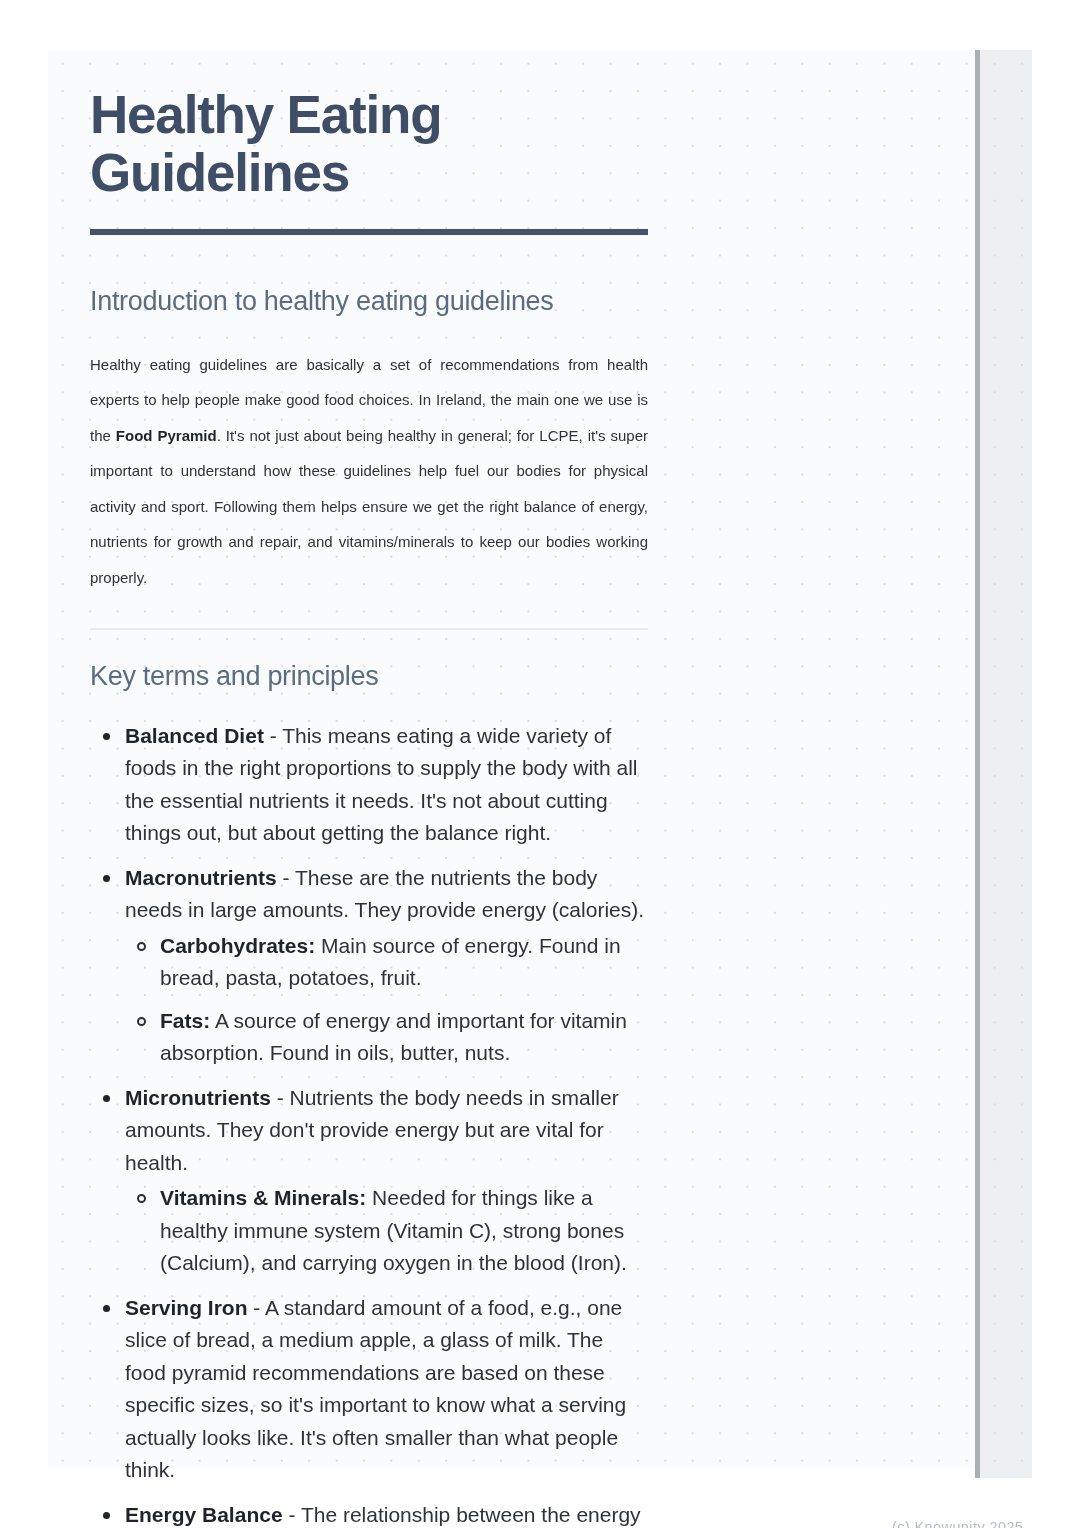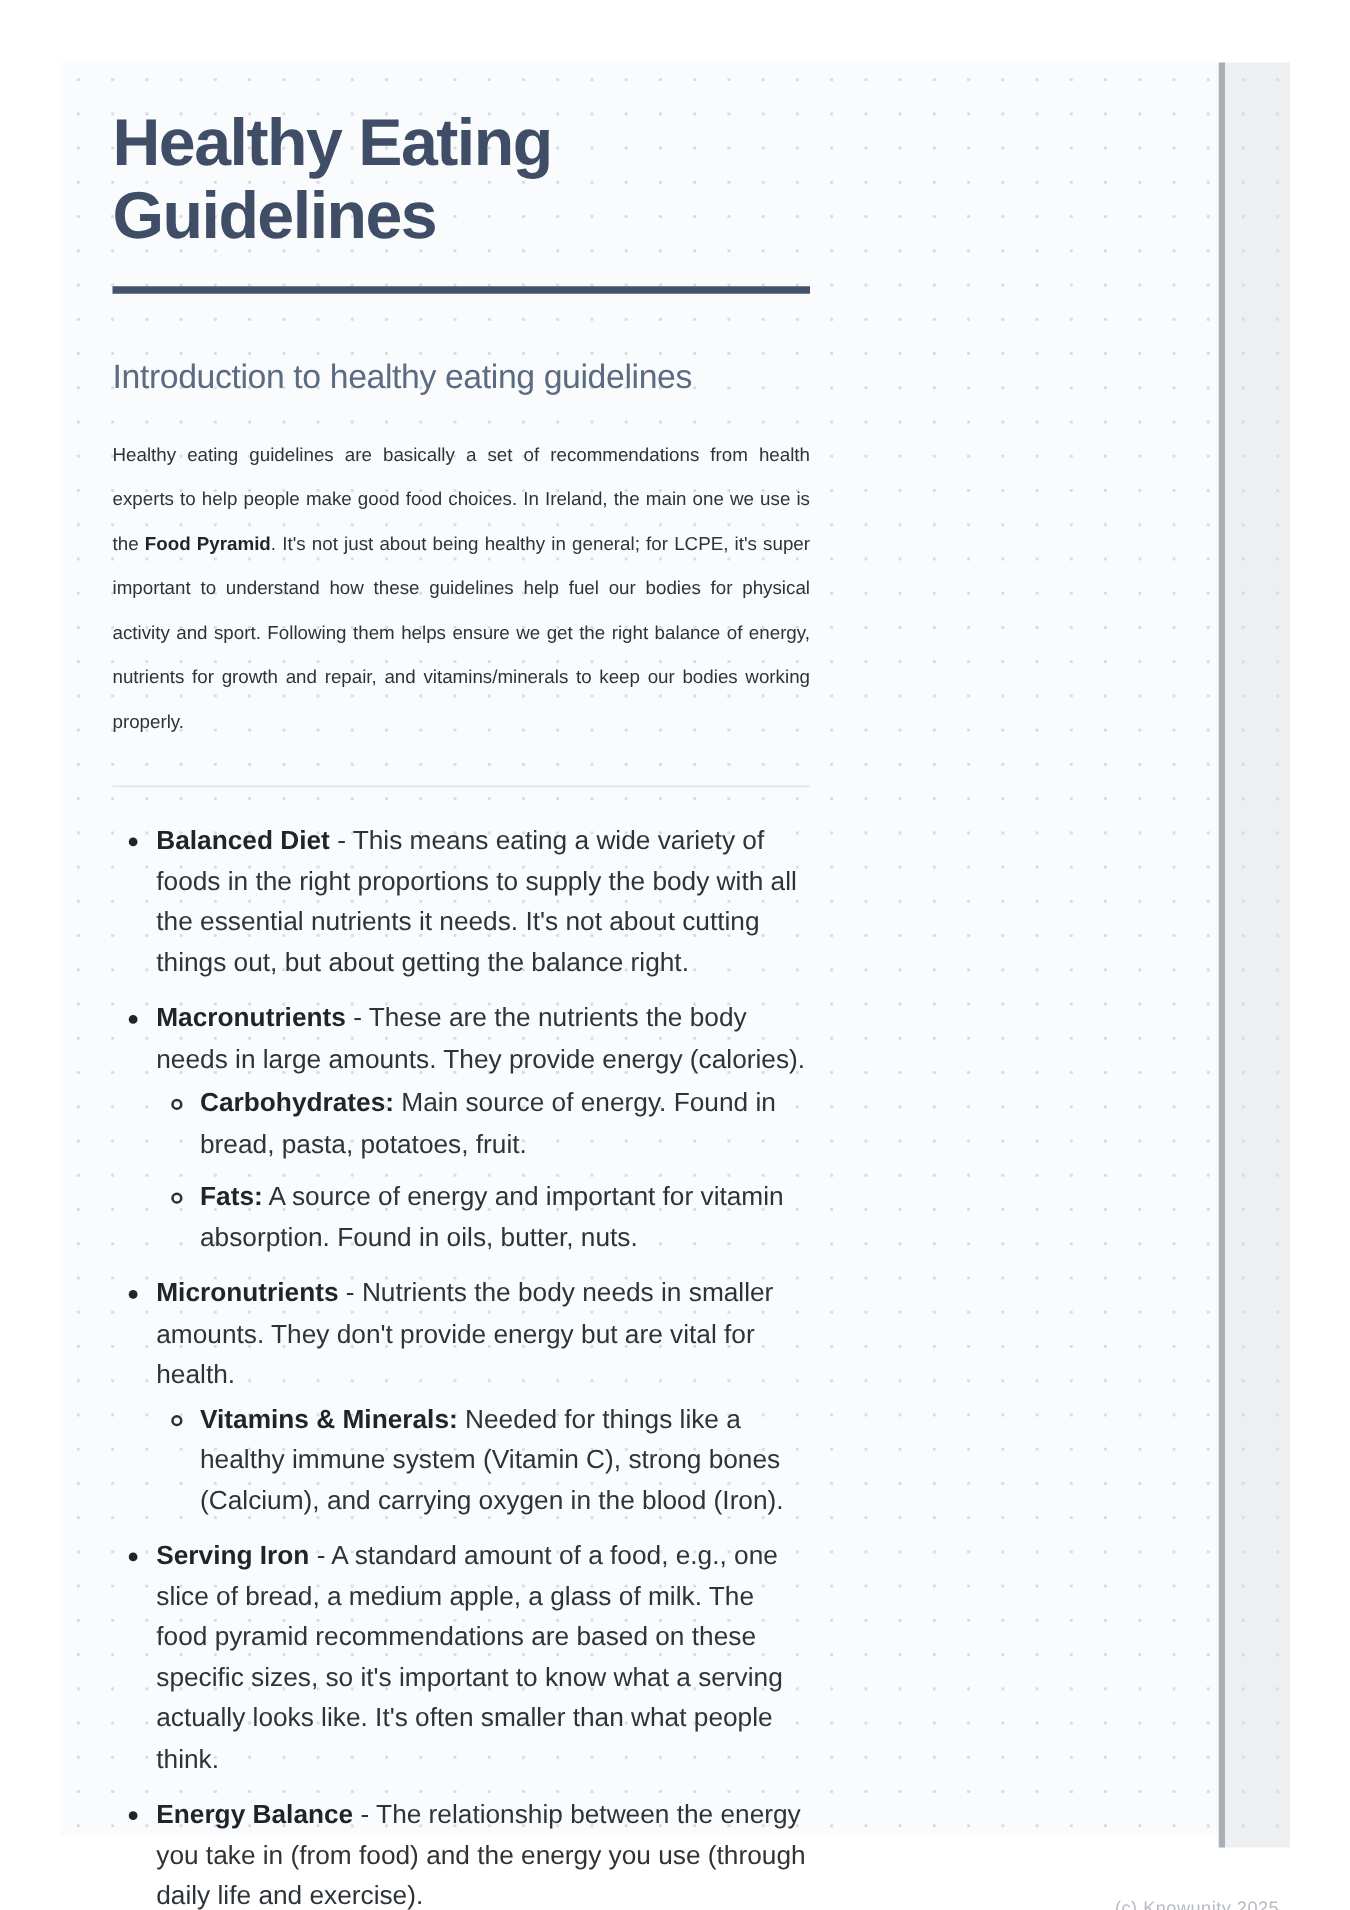--- a/index.html
+++ b/index.html
@@ -140,20 +140,21 @@
 
   <h1 class="page-title">Healthy Eating Guidelines</h1>
   <div class="title-rule"></div>
 
   <h2 class="section-heading heading-intro">Introduction to healthy eating guidelines</h2>
 
   <p class="intro-paragraph"><span>Healthy eating guidelines are basically a set of recommendations from health experts to help people make good food choices. In Ireland, the main one we use is the </span><span class="bold-term">Food Pyramid</span><span>. It's not just about being healthy in general; for LCPE, it's super important to understand how these guidelines help fuel our bodies for physical activity and sport. Following them helps ensure we get the right balance of energy, nutrients for growth and repair, and vitamins/minerals to keep our bodies working properly.</span></p>
 
   <div class="section-divider"></div>
 
+  <h2 class="section-heading heading-key">Key terms and principles</h2>
 
   <ul class="key-list">
 
     <li class="main-item">
       <span class="bullet-dot"></span><span class="bold-term">Balanced Diet</span><span> - </span><span>This means eating a wide variety of foods in the right proportions to supply the body with all the essential nutrients it needs. It's not about cutting things out, but about getting the balance right.</span>
     </li>
 
     <li class="main-item">
       <span class="bullet-dot"></span><span class="bold-term">Macronutrients</span><span> - </span><span>These are the nutrients the body needs in large amounts. They provide energy (calories).</span>
       <ul class="sub-list">

